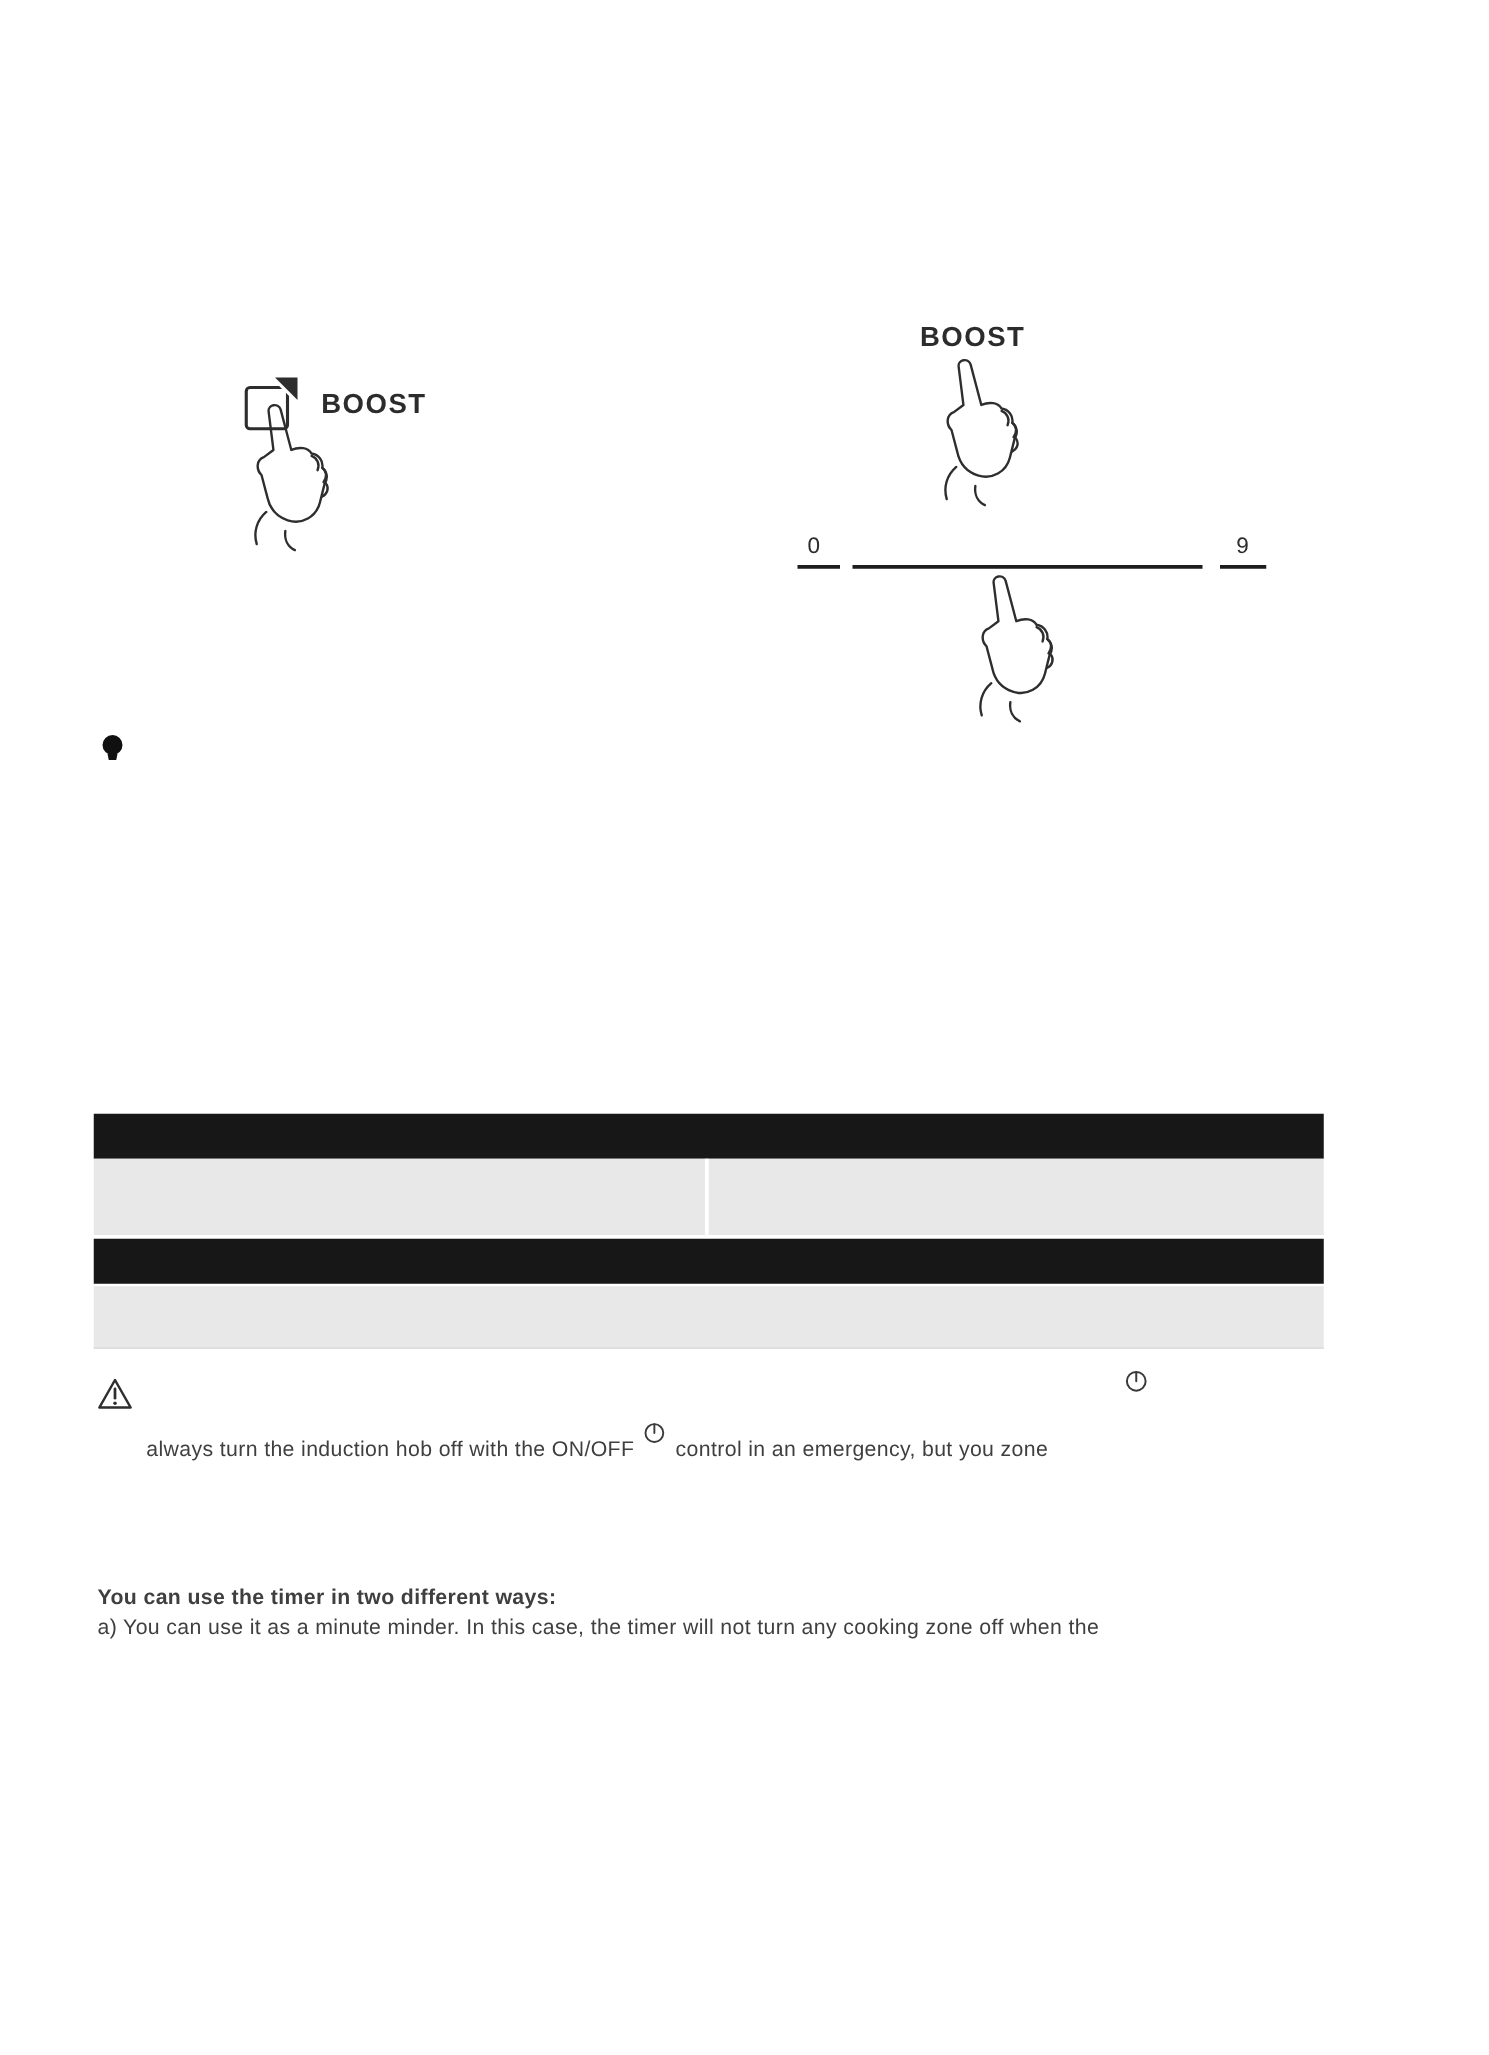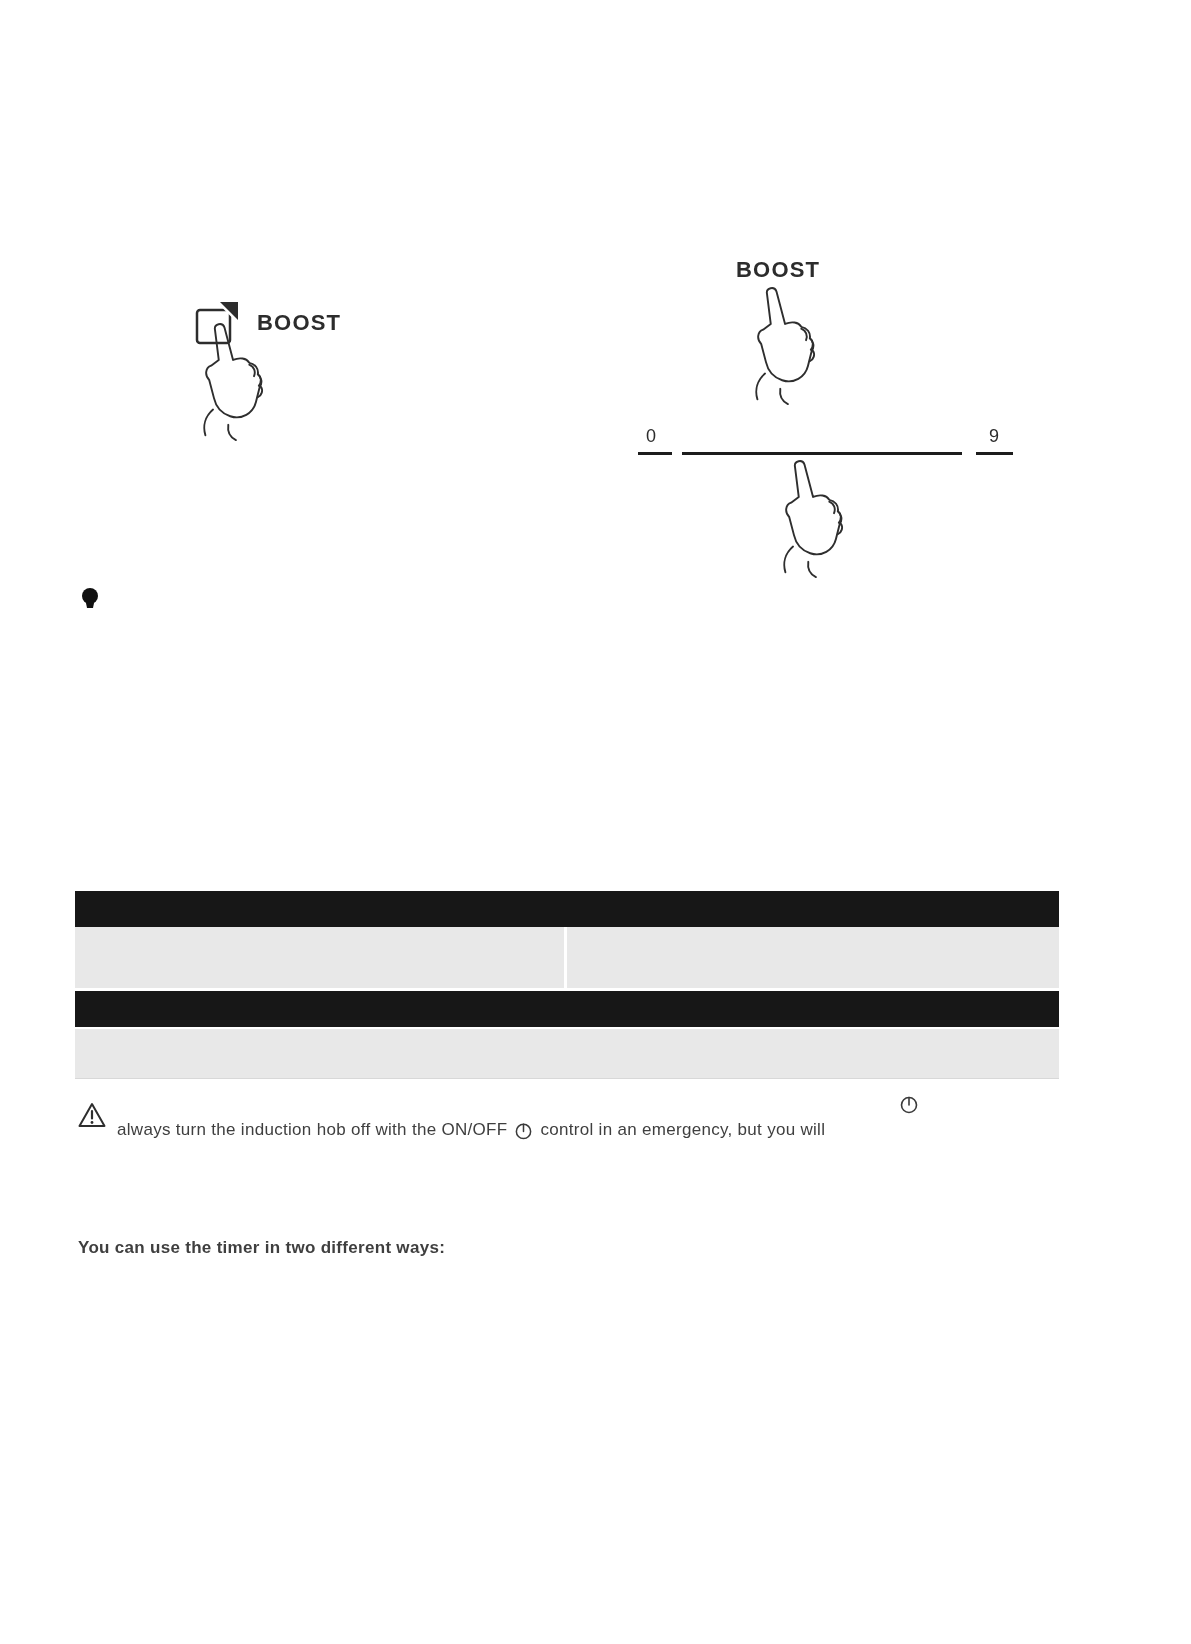--- a/index.html
+++ b/index.html
@@ -50,20 +50,21 @@
     width:492px;
     border-right:3px solid #ffffff;
   }
   .table-row .cell-right { flex:1; }
 
   .bodytext {
     font-size:17px;
     letter-spacing:0.3px;
     color:#3f3f3f;
     white-space:nowrap;
+    margin-top:30px;
   }
   .warning-line {
     display:flex;
     align-items:center;
     gap:7px;
   }
   .hand-svg { display:block; }
   .icon-svg { display:block; }
 </style>
 </head>
@@ -142,18 +143,19 @@
     <path d="M15,3 L27.5,25 H2.5 Z" fill="none" stroke="#2e2e2e" stroke-width="2" stroke-linejoin="round"></path>
     <line x1="15" y1="10" x2="15" y2="17.5" stroke="#2e2e2e" stroke-width="2.2" stroke-linecap="round"></line>
     <circle cx="15" cy="21.5" r="1.4" fill="#2e2e2e"></circle>
   </svg>
   <div class="abs warning-line" style="left:117px; top:1120px;">
     <span class="bodytext">always turn the induction hob off with the ON/OFF</span>
     <svg class="icon-svg" width="19" height="19" viewBox="0 0 20 20">
       <circle cx="10" cy="11" r="7.5" fill="none" stroke="#3a3a3a" stroke-width="1.6"></circle>
       <line x1="10" y1="3.5" x2="10" y2="11" stroke="#3a3a3a" stroke-width="1.6" stroke-linecap="round"></line>
     </svg>
-    <span class="bodytext">control in an emergency, but you will</span>
+    <span class="bodytext">control in an emergency, but you zone</span>
   </div>
 
   <div class="abs bodytext" style="left:78px; top:1238px;font-weight:bold;">You can use the timer in two different ways:</div>
+  <div class="abs bodytext" style="left:78px; top:1262px;">a) You can use it as a minute minder. In this case, the timer will not turn any cooking zone off when the</div>
 
 </div>
 
 </body></html>

